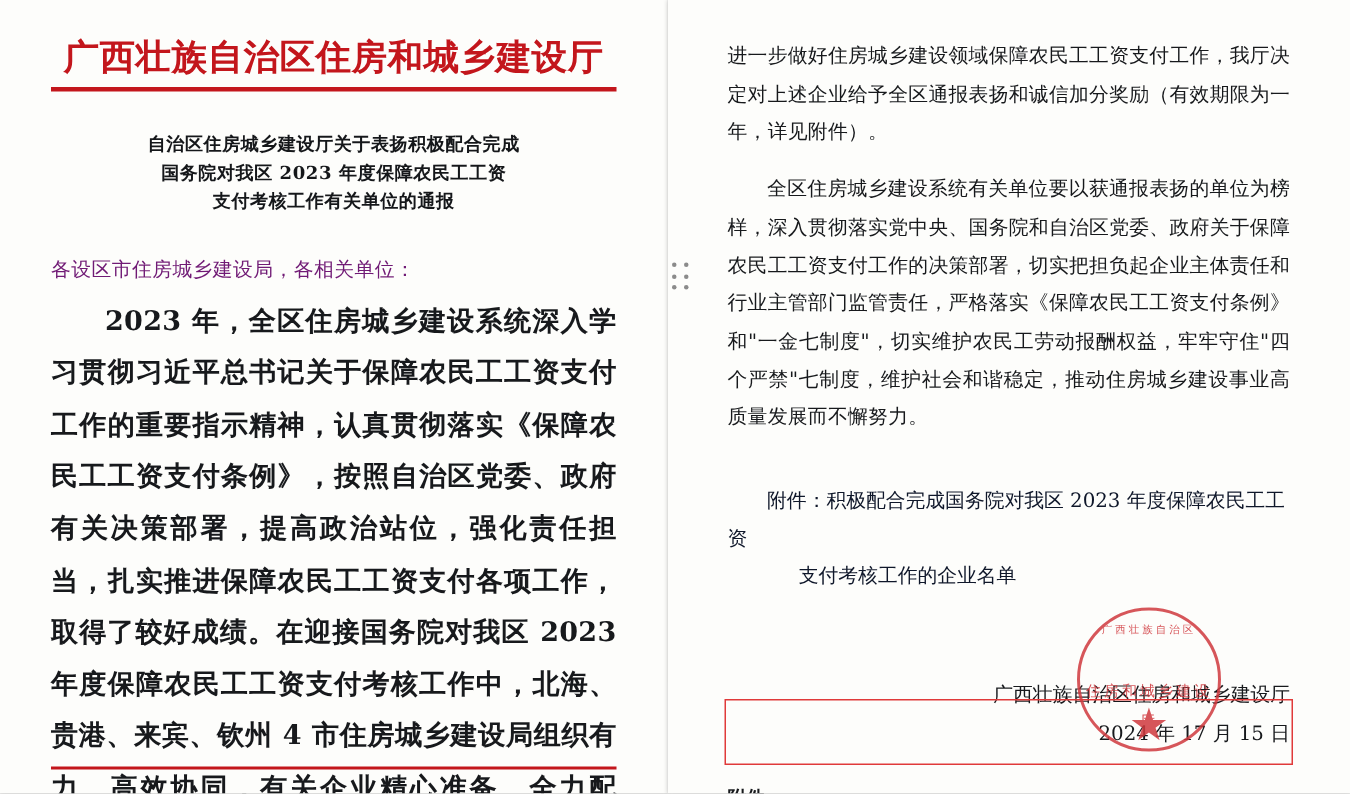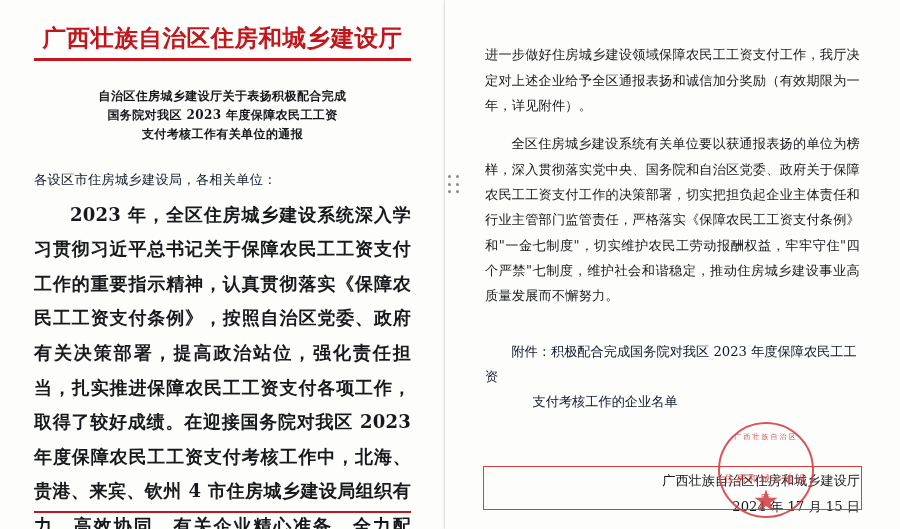--- a/index.html
+++ b/index.html
@@ -47,21 +47,21 @@
     line-height: 1.62;
     text-align: center;
     color: #15171a;
     margin: 26px 8px 0 8px;
     letter-spacing: 0.4px;
   }
   .doc-title .l3 { text-align: center; }
   .addressee {
     font-family: "DejaVu Serif", serif;
     font-size: 13.2px;
-    color: #0f172a;
+    color: #701a75;
     margin: 26px 0 0 0;
     letter-spacing: .3px;
   }
   .body-p {
     font-family: "DejaVu Serif", serif;
     font-size: 18px;
     line-height: 1.92;
     color: #17191c;
     text-align: justify;
     text-justify: inter-ideograph;
@@ -95,21 +95,21 @@
     background: #8b8b8b;
     border-radius: 50%;
     display: block;
   }
   
   .doc-right {
     position: relative;
     width: 455px; height: 529px;
     background: #fdfdfb;
     box-shadow: 0 0 3px rgba(0,0,0,.25);
-    padding: 29px 40px 0 40px;
+    padding: 12px 40px 0 40px;
     overflow: hidden;
   }
   .r-body {
     font-family: "DejaVu Serif", serif;
     font-size: 13.2px;
     line-height: 1.92;
     color: #17191c;
     text-align: justify;
     text-justify: inter-ideograph;
     letter-spacing: .2px;

